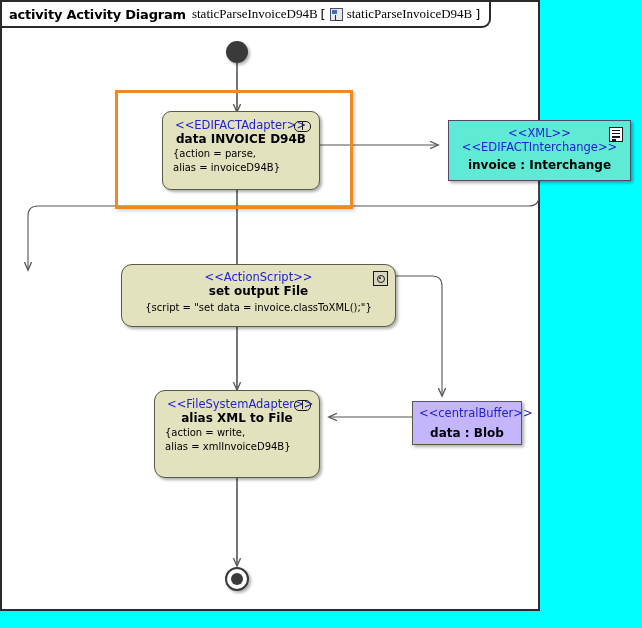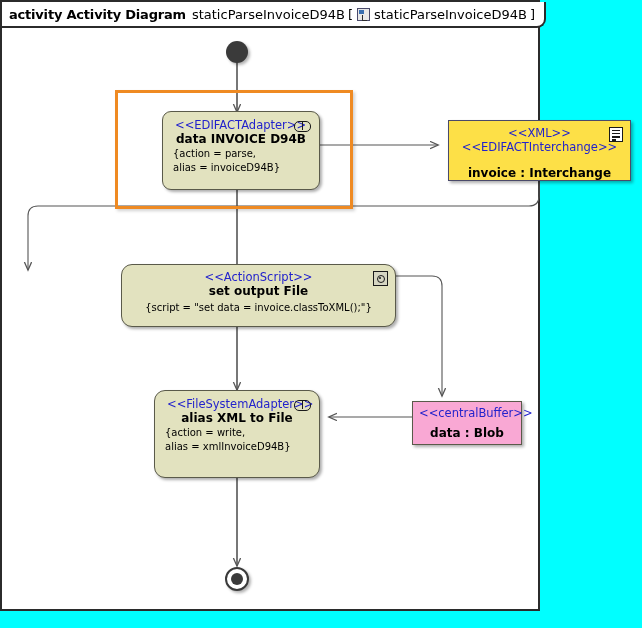--- a/index.html
+++ b/index.html
@@ -17,21 +17,21 @@
     background:#ffffff;border:2px solid #2b2b2b;box-sizing:border-box;
   }
   .frame-tab{
     position:absolute;left:0;top:0;height:26px;
     background:#ffffff;border-right:2px solid #2b2b2b;border-bottom:2px solid #2b2b2b;
     border-bottom-right-radius:9px;
     display:flex;align-items:center;padding:0 9px 0 7px;white-space:nowrap;
     box-sizing:border-box;
   }
   .kw{font-weight:bold;font-size:13px;color:#000;letter-spacing:-0.2px;}
-  .tab-name{font-size:13px;color:#000;margin-left:6px;}
+  .tab-name{font-size:13px;color:#000;margin-left:6px;font-family:Liberation Serif, serif;}
   .brk{font-size:13px;color:#000;margin-left:3px;}
   .tab-icon{
     width:13px;height:13px;margin:0 4px 0 4px;position:relative;
     background:#e8e8e8;border:1px solid #4a4a6a;box-sizing:border-box;flex:0 0 auto;
   }
   .tab-icon::before{
     content:"";position:absolute;left:1px;top:1px;width:5px;height:4px;background:#3a6fb0;
   }
   .tab-icon::after{
     content:"";position:absolute;left:4px;top:6px;width:4px;height:5px;
@@ -43,25 +43,25 @@
   svg.edges{position:absolute;left:0;top:0;width:536px;height:583px;overflow:visible;}
 
   
   .node{position:absolute;box-sizing:border-box;}
 
   .action{
     background:#e2e2bf;border:1.5px solid #5a5a4a;border-radius:11px;
     box-shadow:2px 2px 3px rgba(0,0,0,0.32);
   }
   .objnode{
-    background:#fde047;border:1.5px solid #4a4a6a;
+    background:#5eead4;border:1.5px solid #4a4a6a;
     box-shadow:2px 2px 3px rgba(0,0,0,0.32);
   }
   .buffer{
-    background:#f9a8d4;border:1.5px solid #5a5a4a;
+    background:#c4b5fd;border:1.5px solid #5a5a4a;
     box-shadow:2px 2px 3px rgba(0,0,0,0.32);
   }
 
   .stereo{color:#2222cc;font-size:11.5px;text-align:center;line-height:14px;white-space:nowrap;}
   .nname{color:#000;font-size:12px;font-weight:bold;text-align:center;line-height:15px;white-space:nowrap;}
   .props{color:#000;font-size:10px;line-height:14px;white-space:nowrap;}
   .props.c{text-align:center;}
 
   .pad{padding:6px 10px 6px 10px;}
 
@@ -173,21 +173,21 @@
           <div class="props">{action = parse,</div>
           <div class="props">alias = invoiceD94B}</div>
         </div>
         <div class="pin-icon" style="right:8px;top:9px;"></div>
       </div>
 
       <div class="node objnode" style="left:446px;top:92px;width:183px;height:61px;">
         <div style="padding:5px 8px 0 8px;">
           <div class="stereo">&lt;&lt;XML&gt;&gt;</div>
           <div class="stereo">&lt;&lt;EDIFACTInterchange&gt;&gt;</div>
-          <div class="nname" style="margin-top:12px;">invoice : Interchange</div>
+          <div class="nname" style="margin-top:4px;">invoice : Interchange</div>
         </div>
         <div class="doc-icon" style="right:7px;top:6px;">
           <span></span>
             <span></span>
             <span></span>
             <span></span>
         </div>
       </div>
 
       <div class="node action" style="left:98px;top:236px;width:275px;height:63px;margin-left:21px;">

